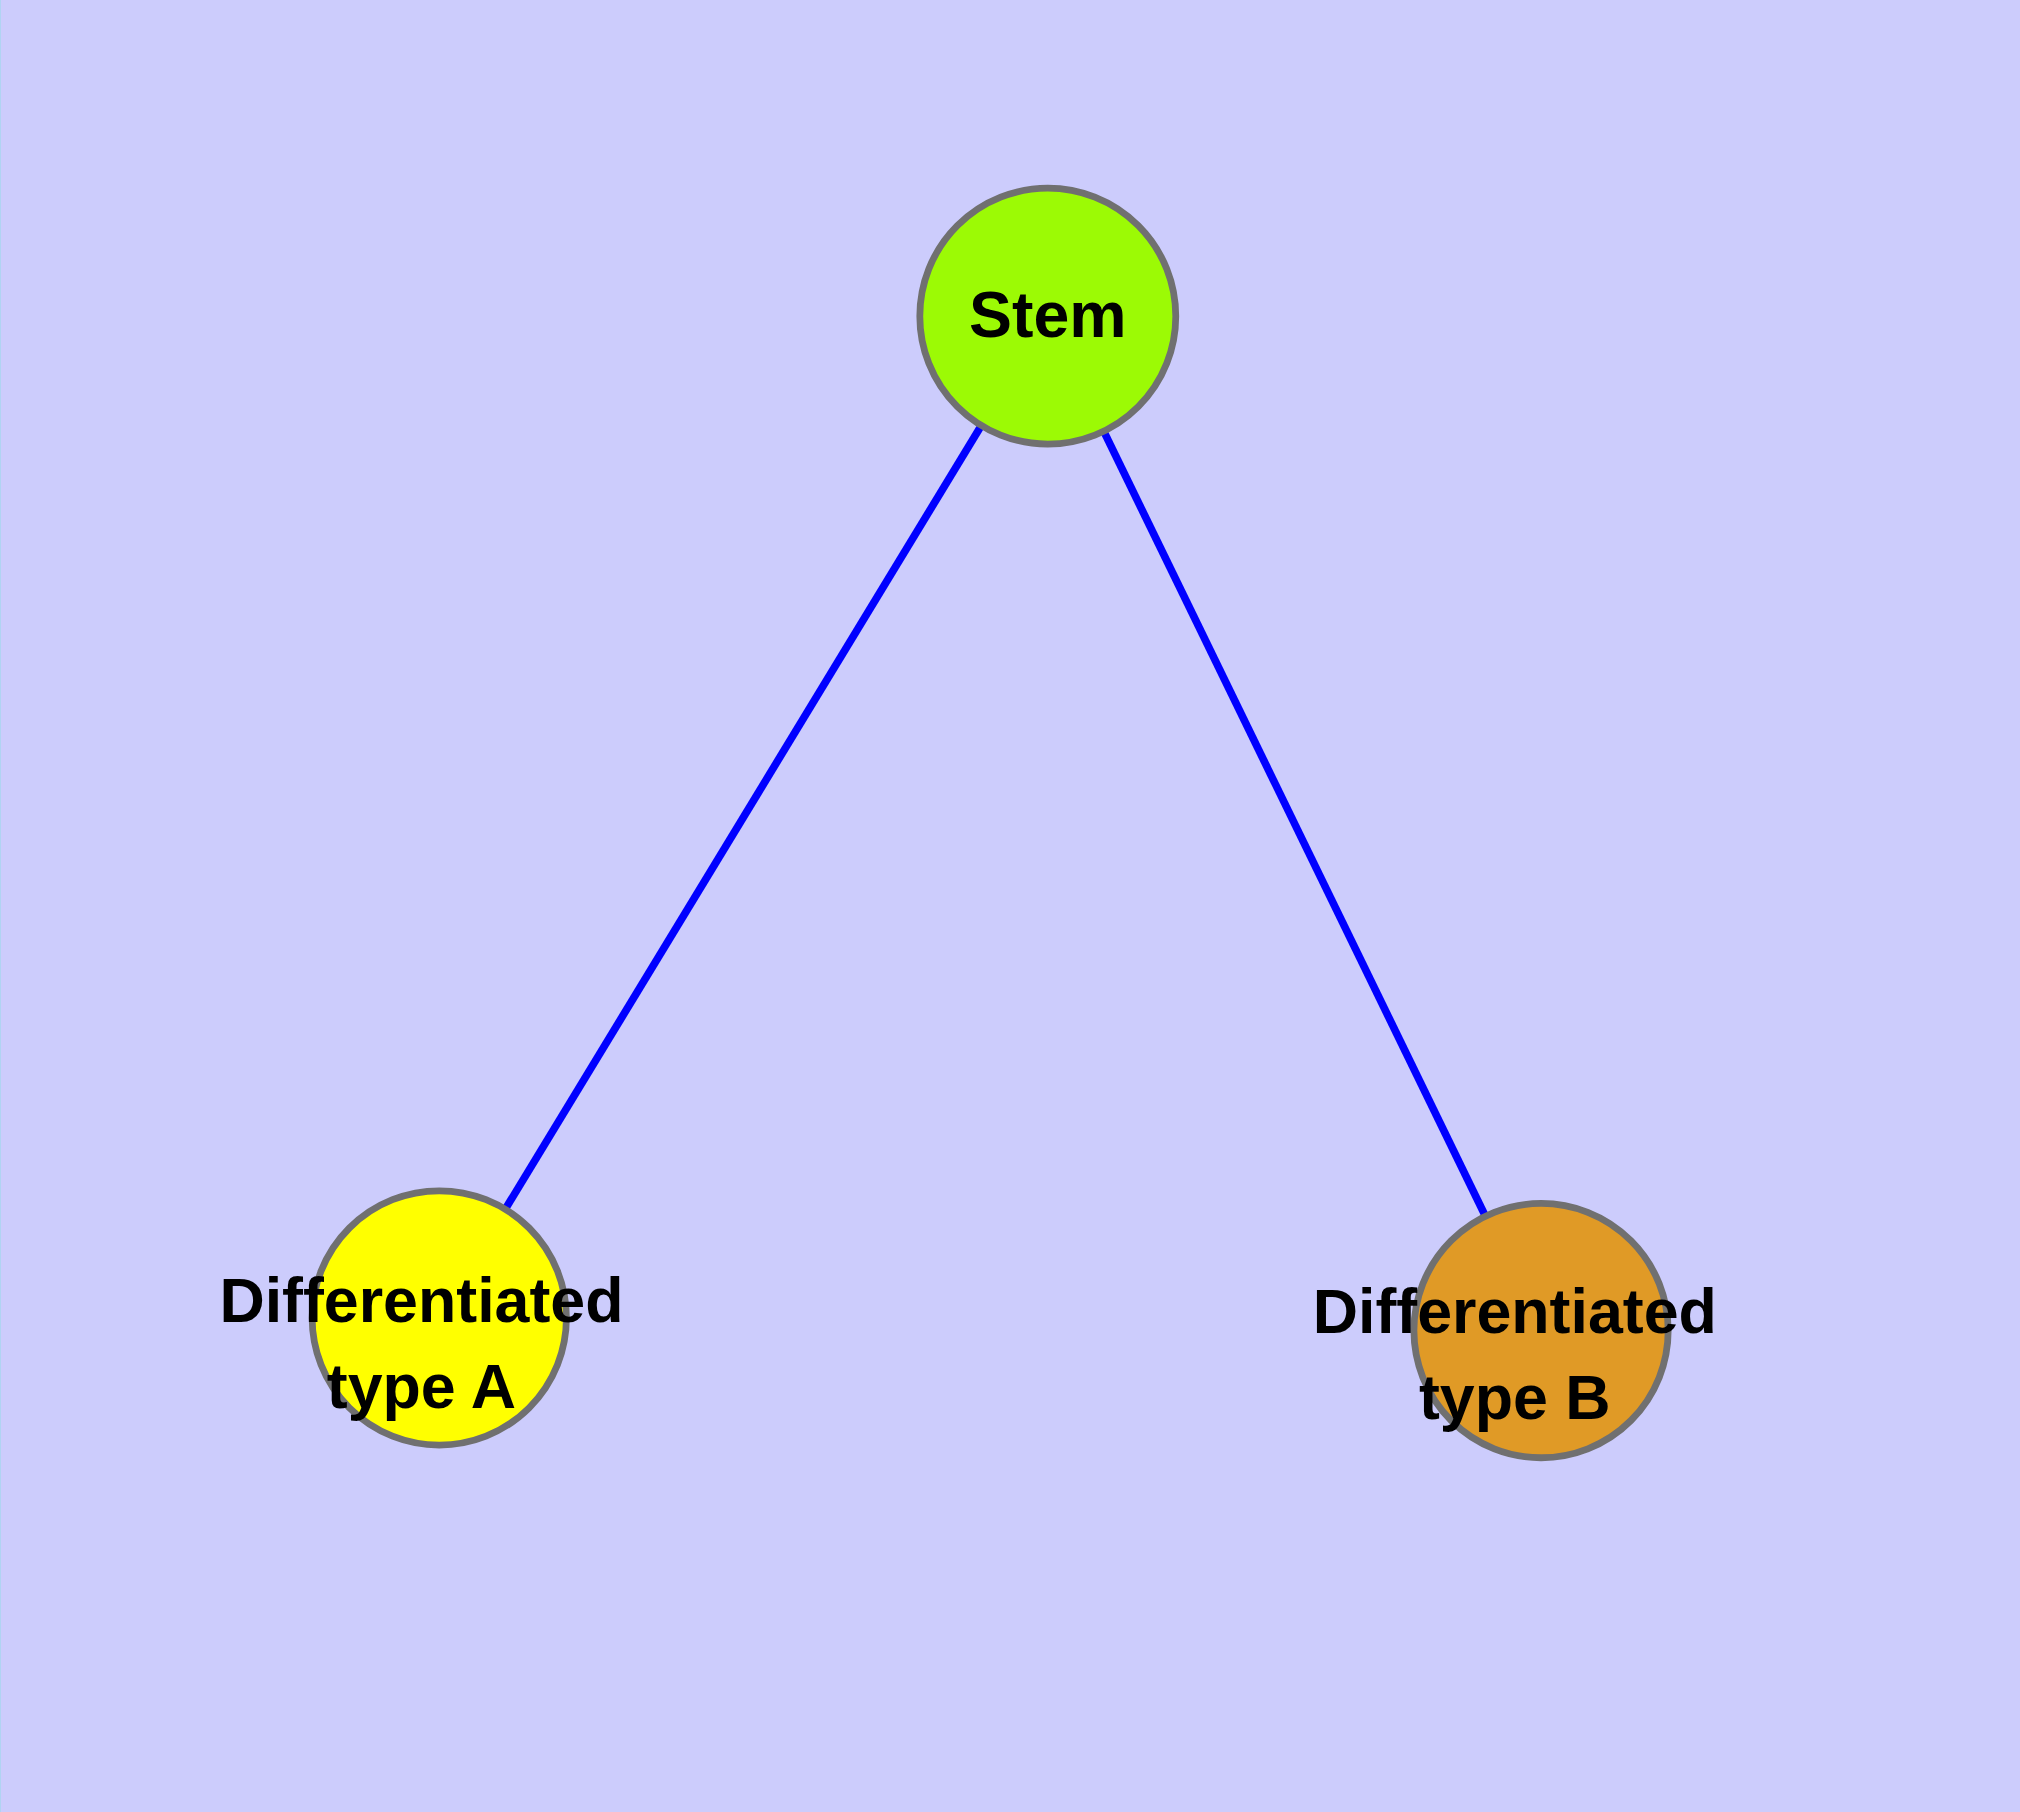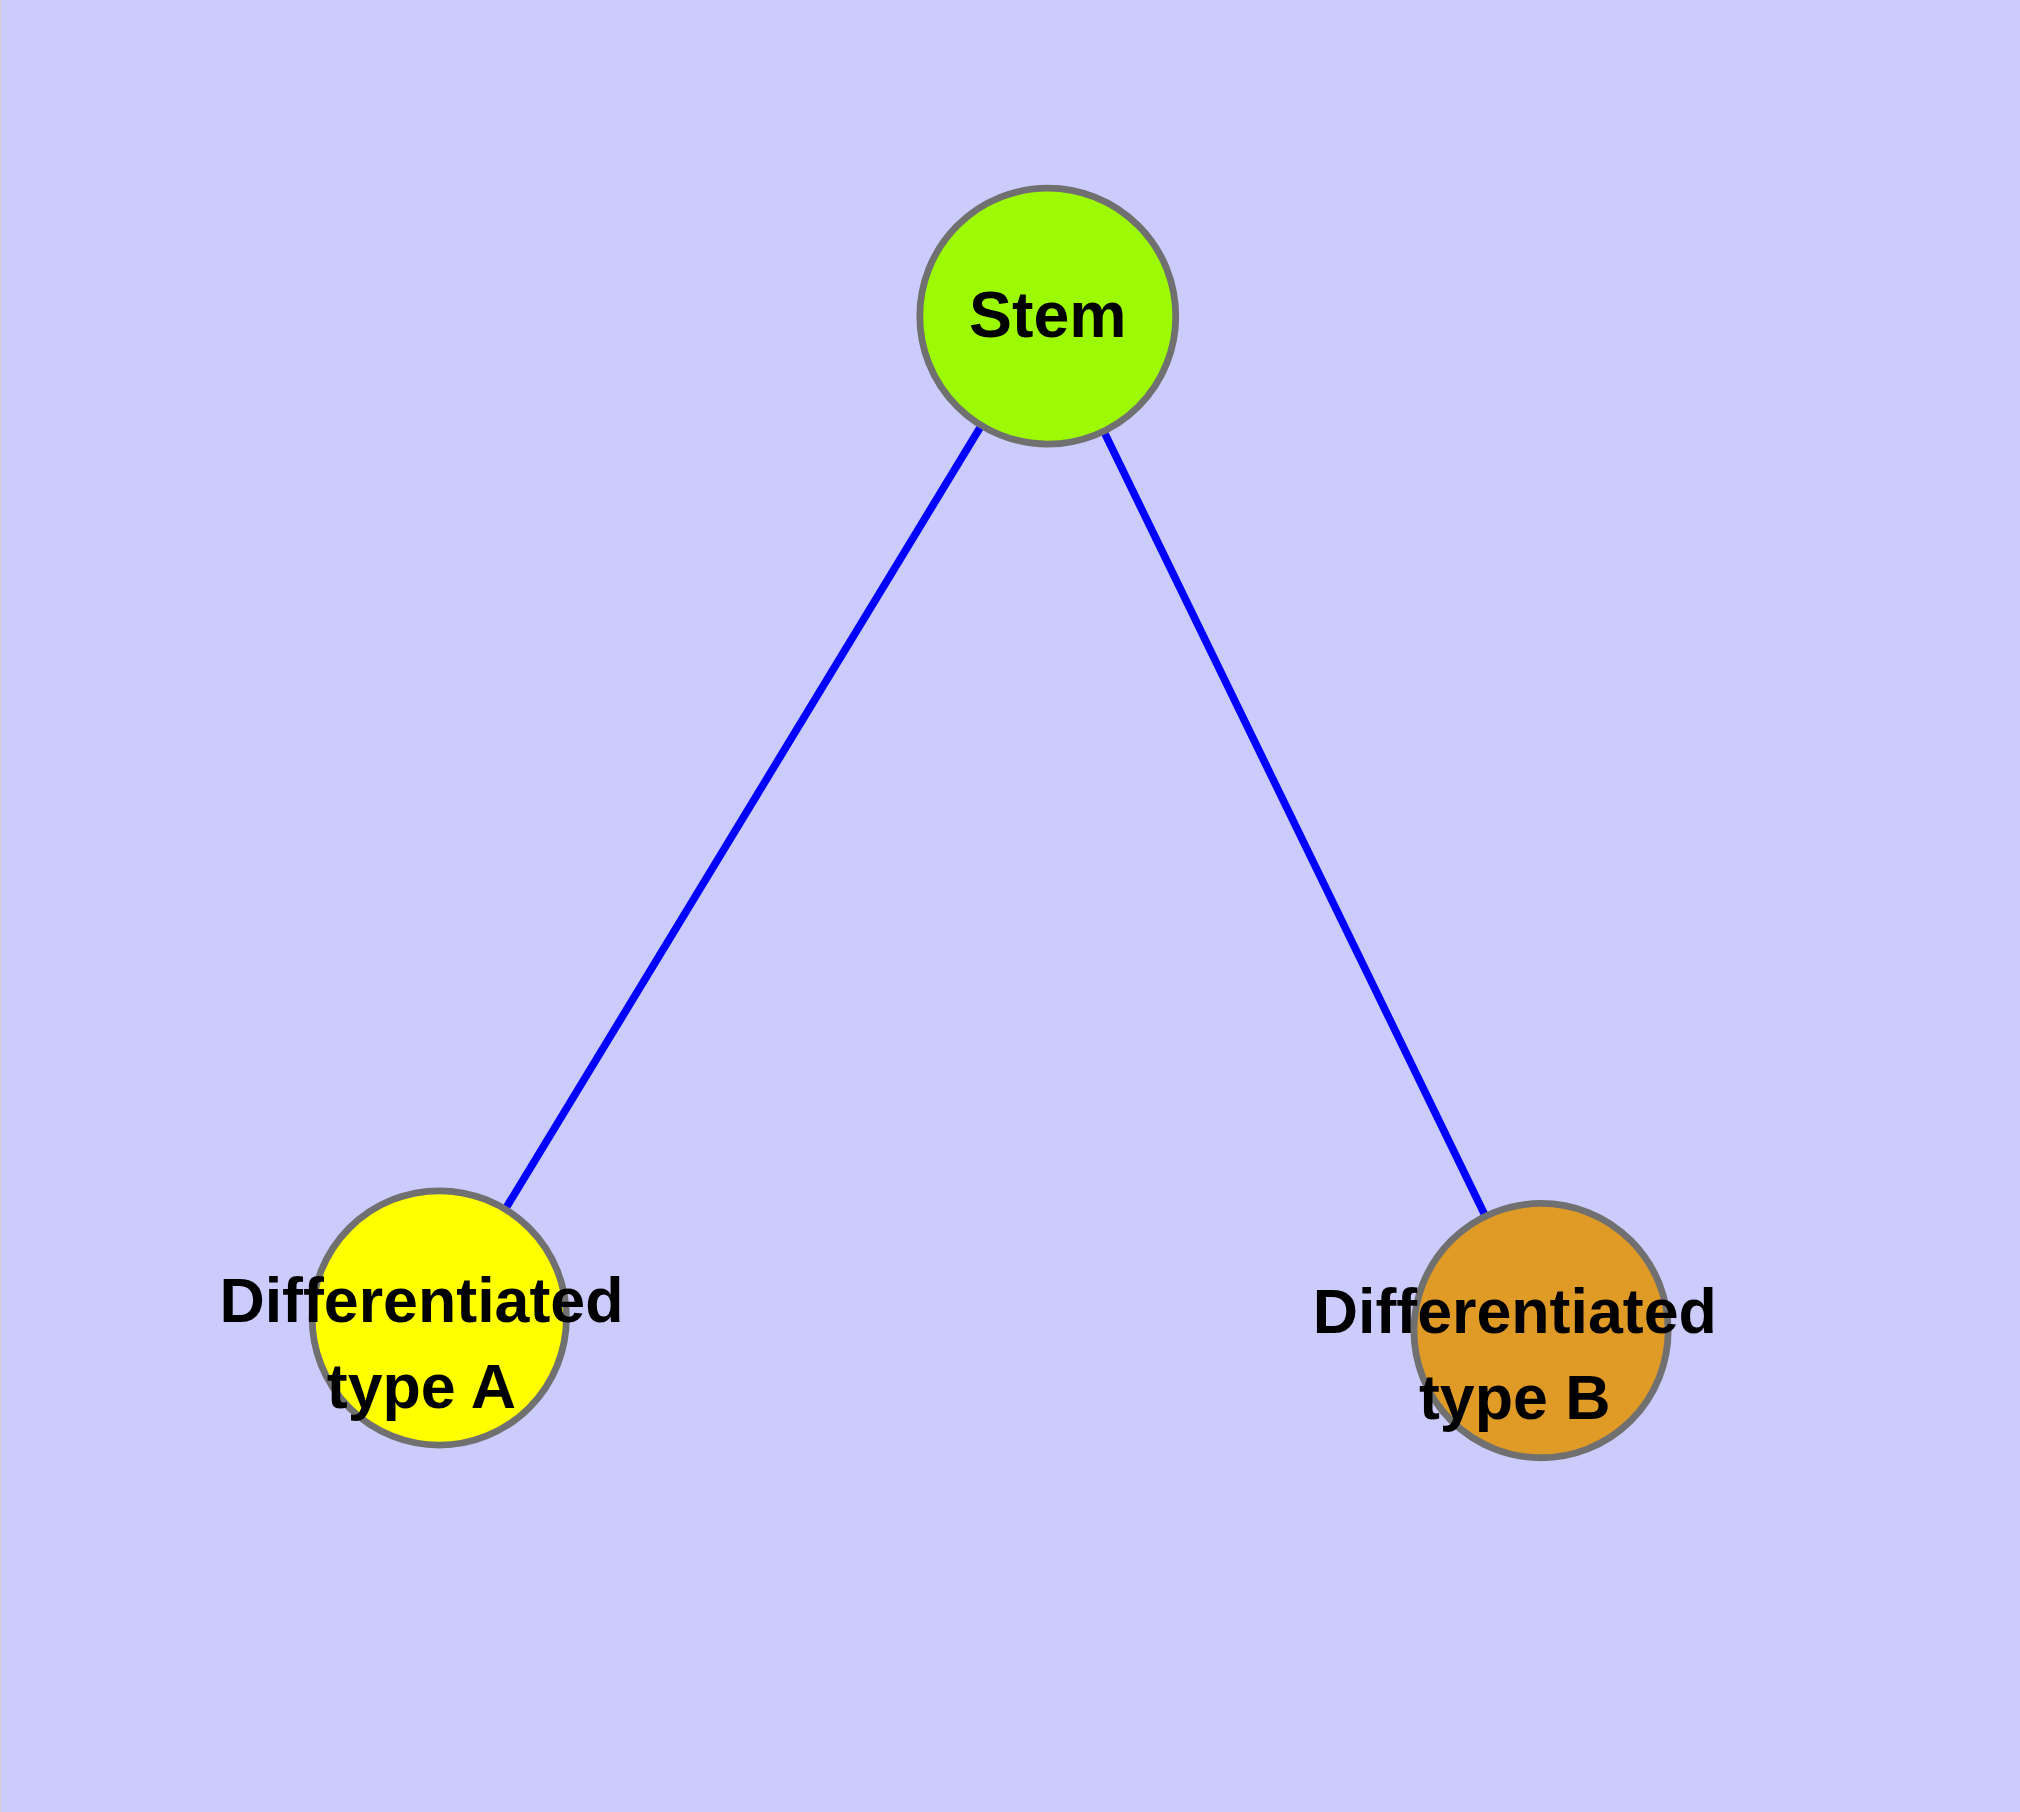--- a/index.html
+++ b/index.html
@@ -5,21 +5,21 @@
 <style>
   html, body {
     margin: 0;
     padding: 0;
     background: #ccccfc;
   }
   #stage {
     position: relative;
     width: 2021px;
     height: 1812px;
-    background: #fde047;
+    background: #5eead4;
     overflow: hidden;
     font-family: "Liberation Sans", "DejaVu Sans", sans-serif;
   }
   #graph-svg {
     position: absolute;
     left: 0;
     top: 0;
     width: 2021px;
     height: 1812px;
     display: block;

